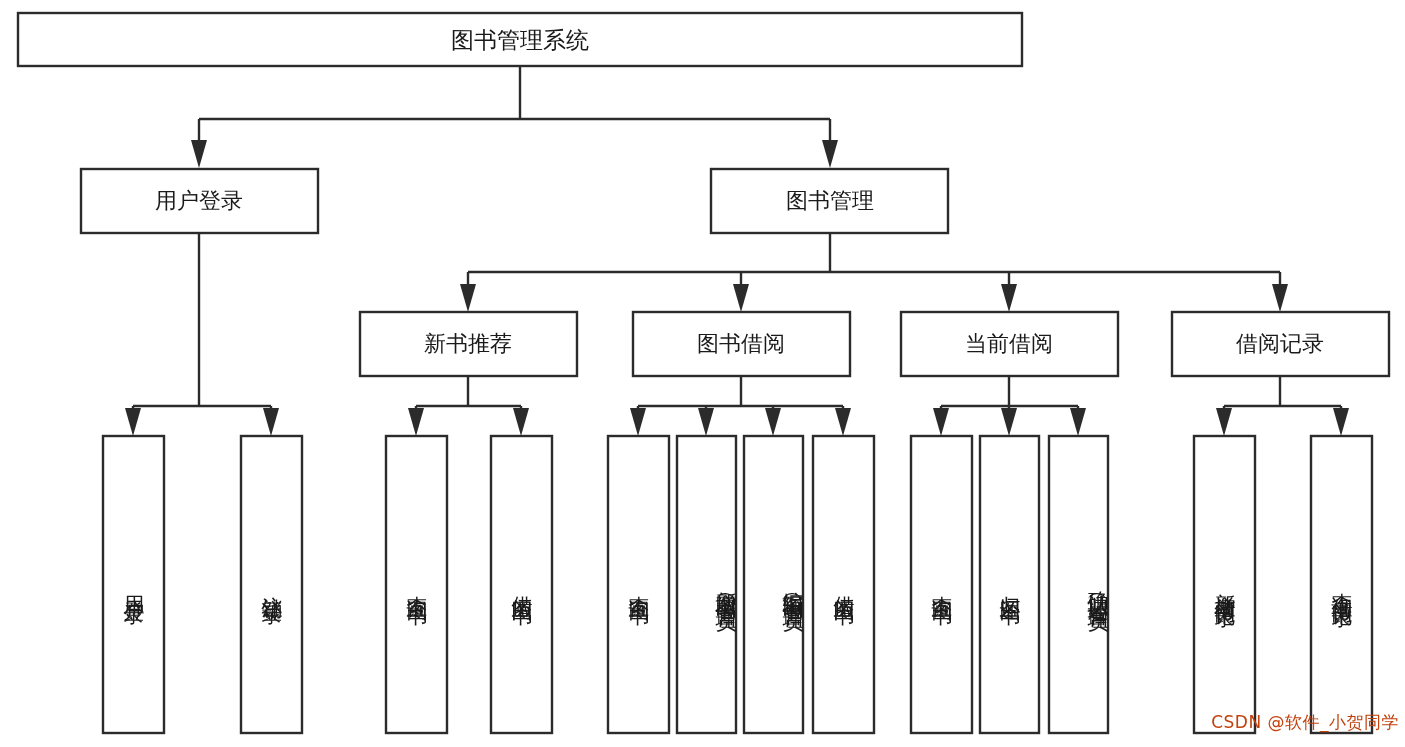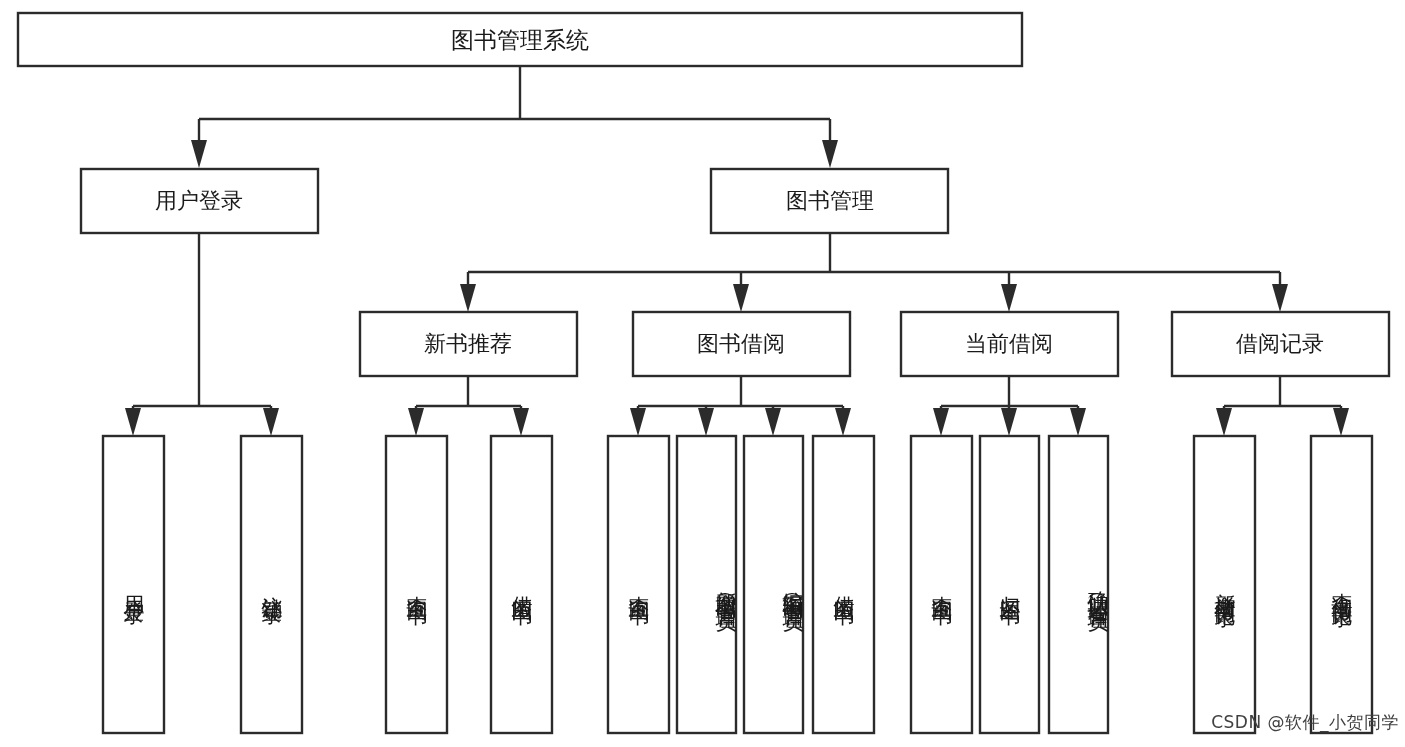--- a/index.html
+++ b/index.html
@@ -69,21 +69,21 @@
     white-space: nowrap;
     text-align: center;
     pointer-events: none;
   }
   #watermark {
     position: absolute;
     right: 6px;
     bottom: 4px;
     font-family: "DejaVu Sans", "Liberation Sans", sans-serif;
     font-size: 17px;
-    color: #404040;
+    color: #c2410c;
     letter-spacing: 0.5px;
     white-space: nowrap;
   }
 </style>
 </head>
 <body>
 
 <div id="diagram-root">
 
   <svg id="diagram-svg" viewBox="0 0 1405 747">

